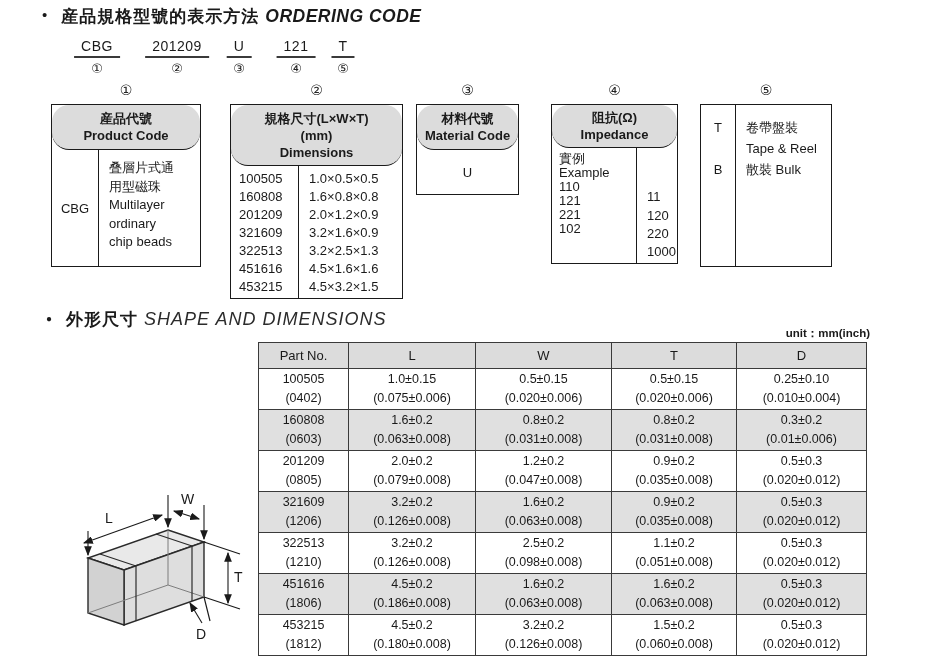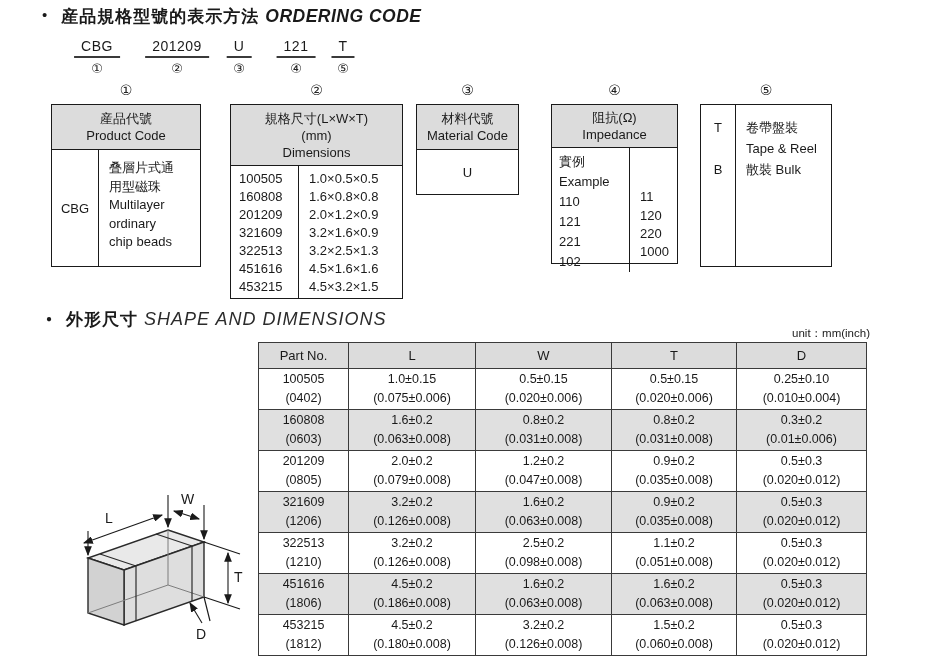--- a/index.html
+++ b/index.html
@@ -16,42 +16,42 @@
   
   .code-part{position:absolute;top:38px;transform:translateX(-50%);text-align:center;}
   .code-text{font-size:14px;letter-spacing:0.5px;border-bottom:2px solid #3a3a3a;padding:0 7px 2px;}
   .code-num{font-size:13px;margin-top:3px;color:#222;}
   
   .obox{position:absolute;border:1.5px solid #1a1a1a;background:#fff;display:flex;flex-direction:column;}
   .obox-num{position:absolute;top:-23px;left:50%;transform:translateX(-50%);font-size:14px;color:#222;}
   .obox-head{
     flex:0 0 auto;background:#dcdcdc;border-bottom:1.5px solid #1a1a1a;
     display:flex;align-items:center;justify-content:center;text-align:center;
-    white-space:pre-line;font-weight:normal;font-size:13px;line-height:17px;
+    white-space:pre-line;font-weight:bold;font-size:13px;line-height:17px;border-radius:17px;
   }
   .obox-body{flex:1 1 auto;display:flex;font-size:13px;}
   .cell-left{border-right:1.5px solid #1a1a1a;display:flex;align-items:center;justify-content:center;}
   .cell-right{white-space:pre-line;}
   .col{white-space:pre-line;}
   .center-one{display:flex;align-items:center;justify-content:center;width:100%;}
   
   .dim-table{
     position:absolute;border-collapse:collapse;table-layout:fixed;
     font-size:12.5px;text-align:center;border:1.5px solid #1a1a1a;
   }
   .dim-table th{
     background:#dcdcdc;border:1px solid #3a3a3a;font-weight:normal;
     height:23px;font-size:13px;
   }
   .dim-table td{
     border:1px solid #3a3a3a;white-space:pre-line;line-height:19px;
     height:40px;padding:0 2px;vertical-align:middle;
   }
   .dim-table tr.shaded td{background:#e0e0e0;}
-  .unit-label{position:absolute;font-size:11.5px;font-weight:normal;text-align:right;}
+  .unit-label{position:absolute;font-size:11.5px;font-weight:bold;text-align:right;}
   
   .diagram{position:absolute;}
   .diagram text{font-size:14px;fill:#1a1a1a;}
 </style>
 </head>
 <body>
 
 <div class="canvas">
 
   <div class="sec-title" style="left:42px;top:5px">
@@ -125,21 +125,21 @@
     <div class="obox-body">
       <div class="center-one">U</div>
     </div>
   </div>
 
   <div class="obox" style="left:551px;top:104px;width:125px;height:158px">
     <div class="obox-num">④</div>
     <div class="obox-head" style="height:42px">阻抗(Ω)
 Impedance</div>
     <div class="obox-body">
-      <div class="col" style="width:61px;border-right:1.5px solid #1a1a1a;padding:4px 9px 0 7px;line-height:20px">實例
+      <div class="col" style="width:61px;border-right:1.5px solid #1a1a1a;padding:4px 16px 0 7px;line-height:14px">實例
 Example
 110
 121
 221
 102</div>
       <div class="col" style="flex:1;padding:4px 0 0 10px;line-height:18.2px">&nbsp;
 &nbsp;
 11
 120
 220

